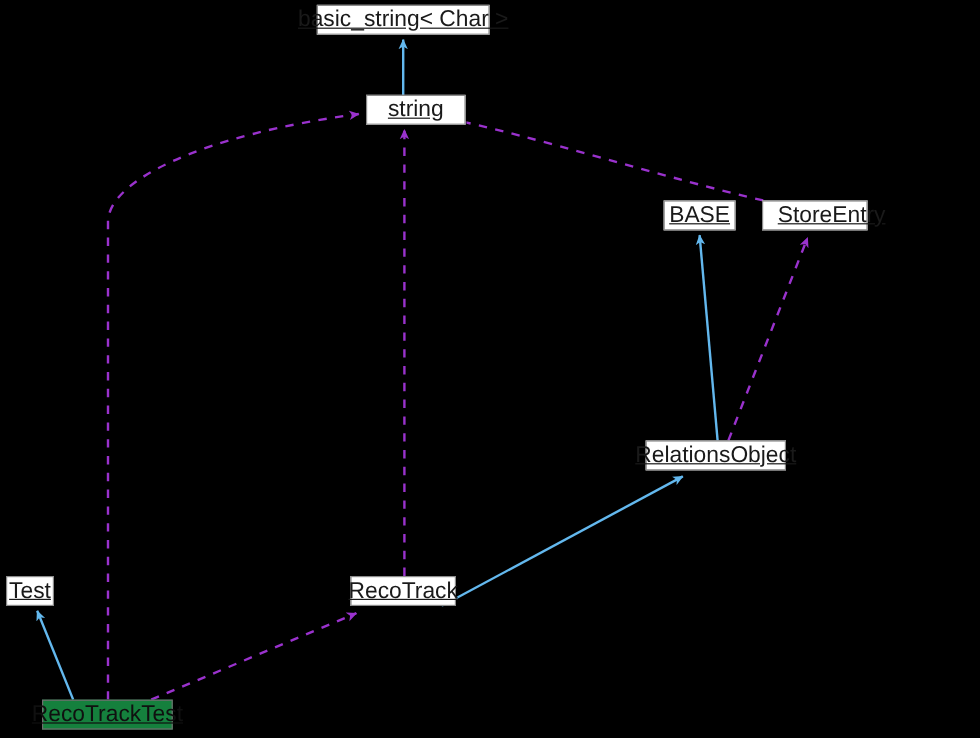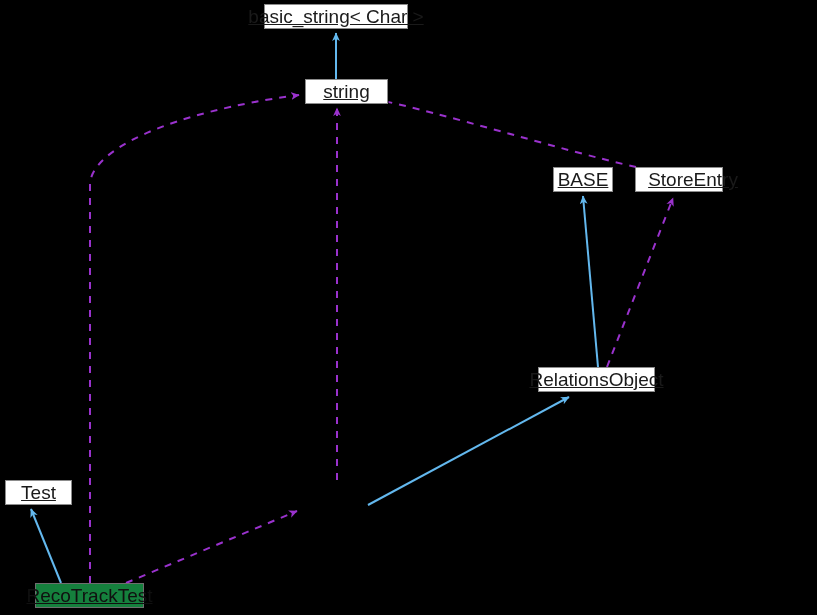--- a/index.html
+++ b/index.html
@@ -96,22 +96,25 @@
   </div>
 
   <div class="node" style="left:635px; top:167px; width:88px;padding-left:35px;">
     <span class="node-label">StoreEntry</span>
   </div>
 
   <div class="node" style="left:538px; top:367px; width:117px;">
     <span class="node-label">RelationsObject</span>
   </div>
 
+  <div class="node" style="left:292px; top:480px; width:88px;">
+    <span class="node-label">RecoTrack</span>
+  </div>
 
-  <div class="node" style="left:5px; top:480px; width:67px;text-align:center;">
+  <div class="node" style="left:5px; top:480px; width:40px;text-align:center;">
     <span class="node-label">Test</span>
   </div>
 
   <div class="node focus" style="left:35px; top:583px; width:109px;">
     <span class="node-label">RecoTrackTest</span>
   </div>
 
 </div>
 
 </body></html>

